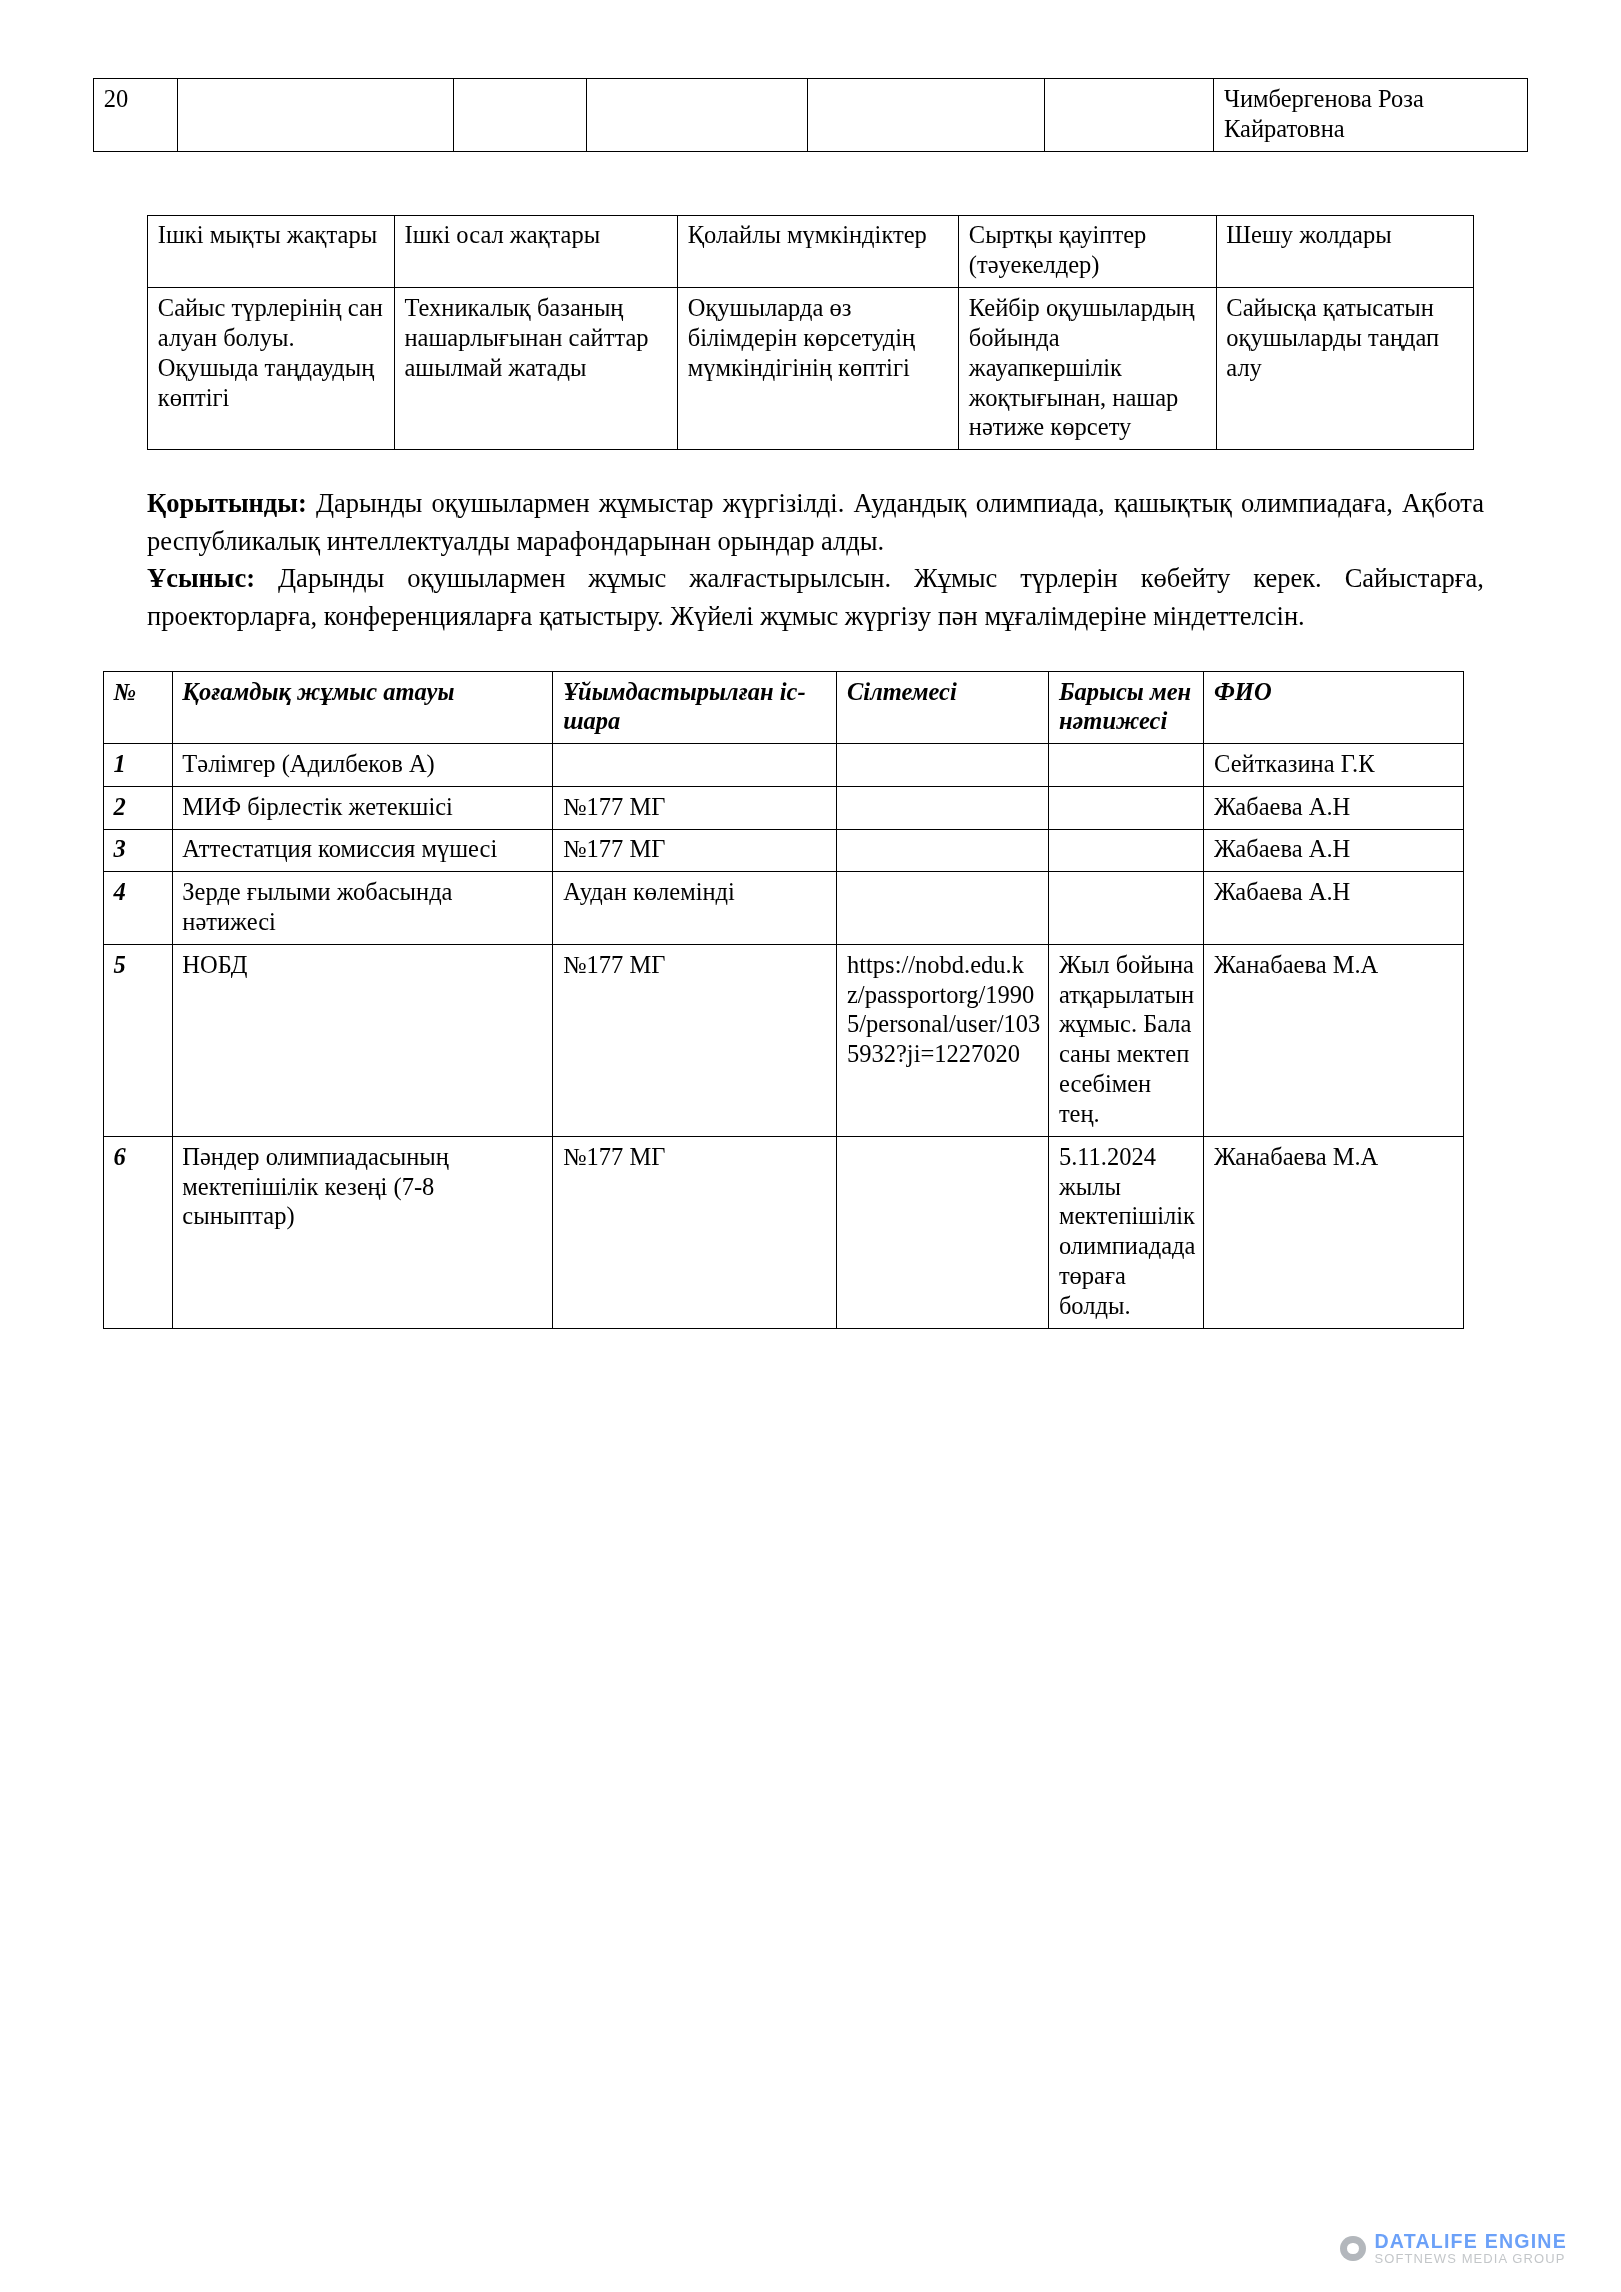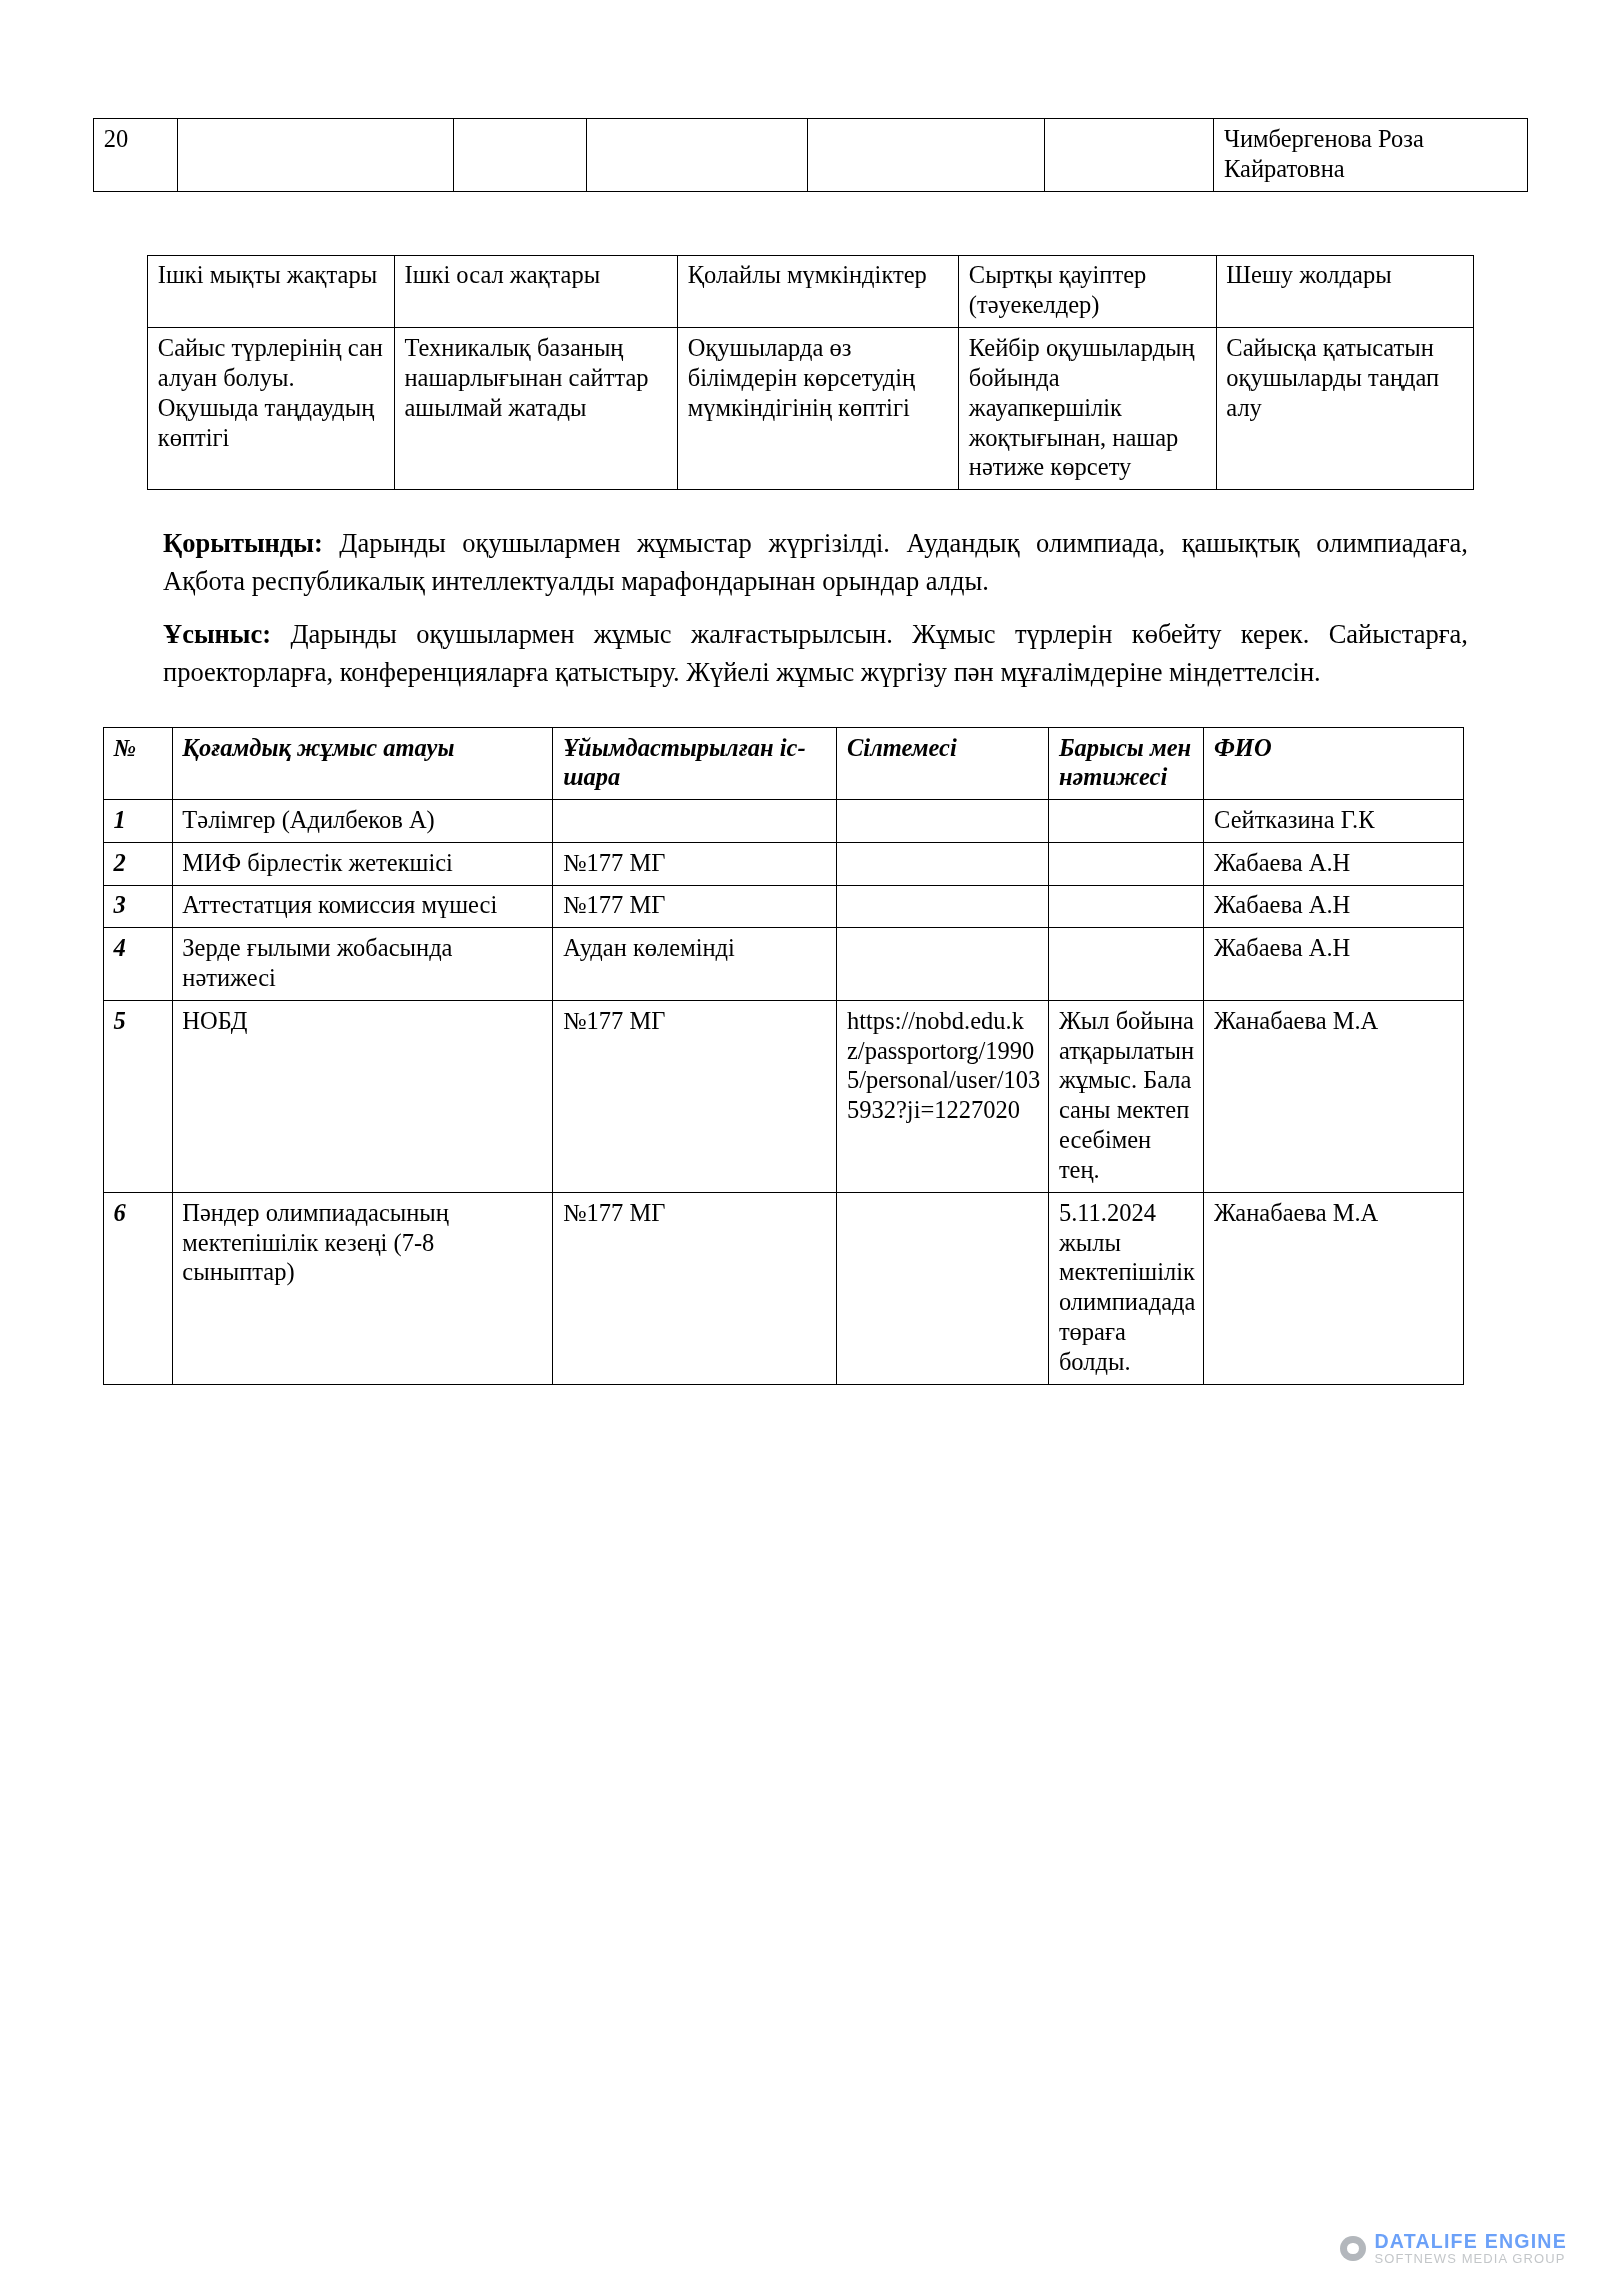--- a/index.html
+++ b/index.html
@@ -13,21 +13,21 @@
     font-family: "Liberation Serif", serif;
     color: #000000;
     position: relative;
     overflow: hidden;
   }
   .page {
     position: relative;
     width: 1621px;
     height: 2293px;
     box-sizing: border-box;
-    padding: 118px 93px 0 93px;
+    padding: 78px 93px 0 93px;
   }
 
   table {
     border-collapse: collapse;
     width: 100%;
   }
   td, th {
     border: 1.5px solid #000000;
     vertical-align: top;
     padding: 4.9px 7.8px 6.9px 9.8px;
@@ -59,21 +59,21 @@
   
   .para-block {
     margin-top: 35px;
     padding-left: 54px;
     padding-right: 44px;
     font-size: 26.5px;
     line-height: 1.42;
     text-align: justify;
   }
   .para-block p {
-    margin: 16px;
+    margin: 0;
     font-family: Liberation Serif, serif;
   }
   .lead {
     font-weight: bold;
   }
 
   
   .section-title {
     margin-top: 76px;
     text-align: center;

